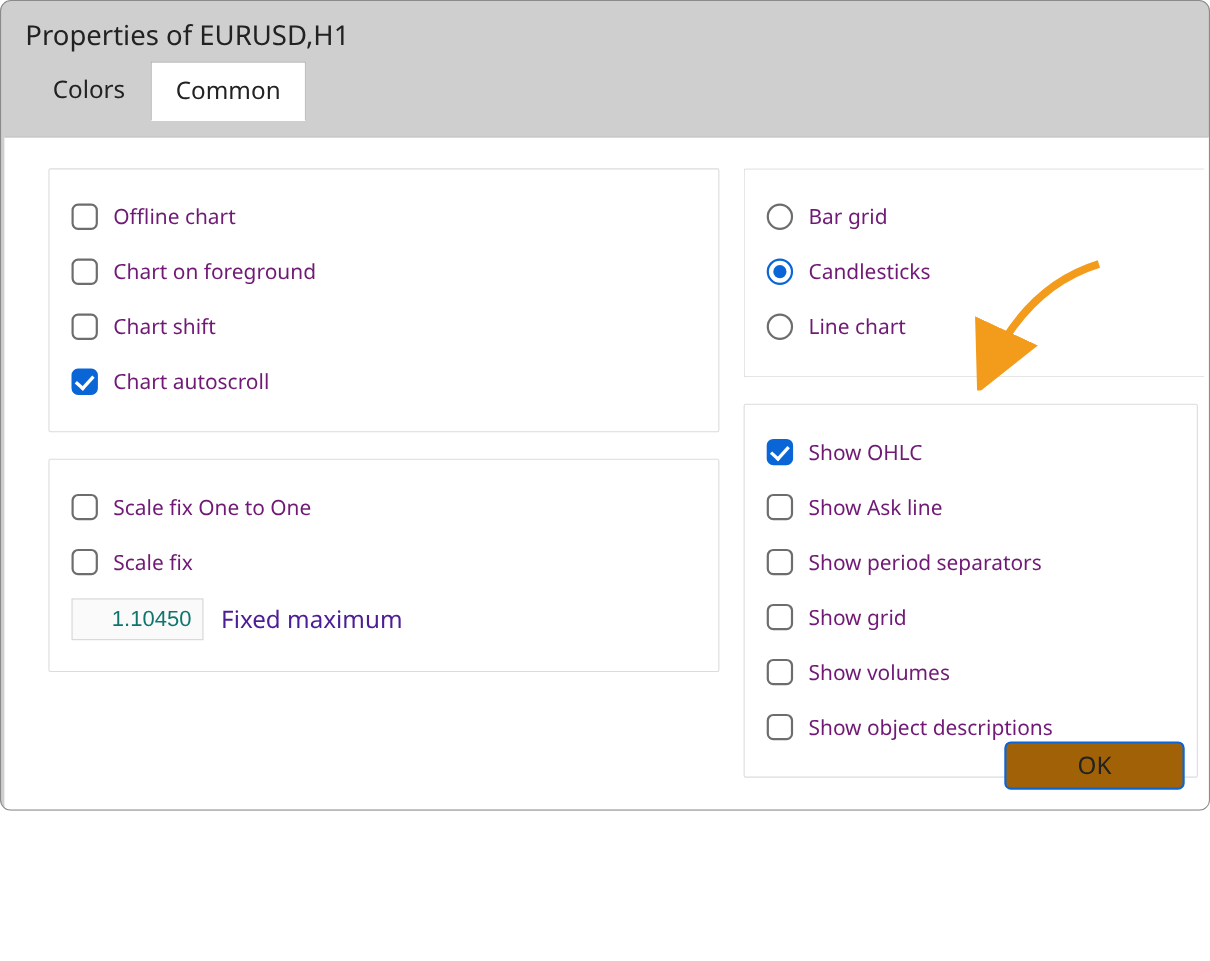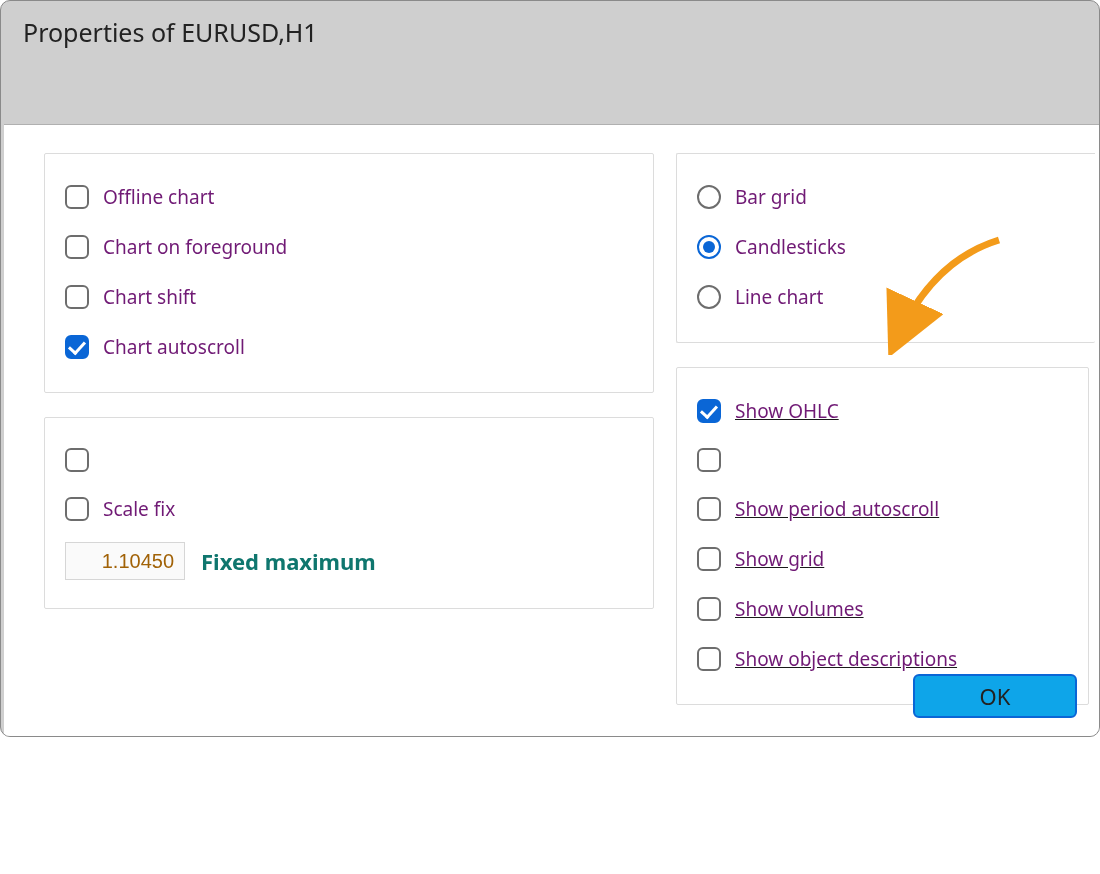--- a/index.html
+++ b/index.html
@@ -124,34 +124,33 @@
   }
 
   .lbl { font-size: 19px; color: #701a75; }
 
   
   .numrow { display: flex; align-items: center; padding: 8px 0; }
   .numbox {
     width: 120px; height: 38px;
     border: 1px solid #d6d6d6;
     background: #fafafa;
-    color: #a16207;
+    color: #0f766e;
     font-size: 20px;
     text-align: right;
     padding: 0 10px;
     margin-right: 16px;
   }
-  .numlabel { color: #0f766e; font-size: 22px; font-weight: bold; }
+  .numlabel { color: #4c1d95; font-size: 22px; }
 
   
   .highlight {
     border: 8px solid #f39b1a;
     border-radius: 24px;
     padding: 18px 20px;
-    text-decoration: underline;
   }
 
   
   .annotation-arrow {
     position: absolute;
     pointer-events: none;
   }
 
   
   .footer {
@@ -159,39 +158,43 @@
     right: 0; bottom: 0;
     display: flex;
     gap: 24px;
     padding: 12px 22px 18px 0;
   }
   .btn {
     min-width: 164px;
     height: 44px;
     font-size: 22px;
     border-radius: 6px;
-    background: #0ea5e9;
+    background: #a16207;
     color: #222;
     display: inline-flex;
     align-items: center;
     justify-content: center;
     cursor: default;
   }
   .btn-primary { border: 2px solid #0a66d6; }
   .btn-secondary { border: 1px solid #a9a9a9; border-right: none; border-bottom-right-radius: 0; border-top-right-radius: 0;}
 
   .col-right { padding-right: 4px; }
 </style>
 </head>
 <body>
 
 <div class="window">
 
   <div class="titlebar">Properties of EURUSD,H1</div>
 
+  <div class="tabstrip">
+    <div class="tab inactive">Colors</div>
+    <div class="tab active">Common</div>
+  </div>
 
   <div class="panel">
 
     <div class="grid">
 
       <div>
 
         <fieldset class="groupbox">
           <div class="row">
             <input type="checkbox" class="chk" style="">
@@ -207,20 +210,21 @@
           </div>
           <div class="row">
             <input type="checkbox" class="chk" checked="" style="">
             <span class="lbl">Chart autoscroll</span>
           </div>
         </fieldset>
 
         <fieldset class="groupbox">
           <div class="row">
             <input type="checkbox" class="chk" style="">
+            <span class="lbl">Scale fix One to One</span>
           </div>
           <div class="row">
             <input type="checkbox" class="chk" style="">
             <span class="lbl">Scale fix</span>
           </div>
           <div class="numrow">
             <input class="numbox" disabled="" value="1.10450" style="">
             <span class="numlabel">Fixed maximum</span>
           </div>
         </fieldset>
@@ -244,24 +248,25 @@
           </div>
         </fieldset>
 
         <fieldset class="groupbox highlight" style="margin-right:6px;">
           <div class="row">
             <input type="checkbox" class="chk" checked="" style="">
             <span class="lbl">Show OHLC</span>
           </div>
           <div class="row">
             <input type="checkbox" class="chk" style="">
-          </div>
-          <div class="row">
-            <input type="checkbox" class="chk" style="">
-            <span class="lbl">Show period autoscroll</span>
+            <span class="lbl">Show Ask line</span>
+          </div>
+          <div class="row">
+            <input type="checkbox" class="chk" style="">
+            <span class="lbl">Show period separators</span>
           </div>
           <div class="row">
             <input type="checkbox" class="chk" style="">
             <span class="lbl">Show grid</span>
           </div>
           <div class="row">
             <input type="checkbox" class="chk" style="">
             <span class="lbl">Show volumes</span>
           </div>
           <div class="row">

